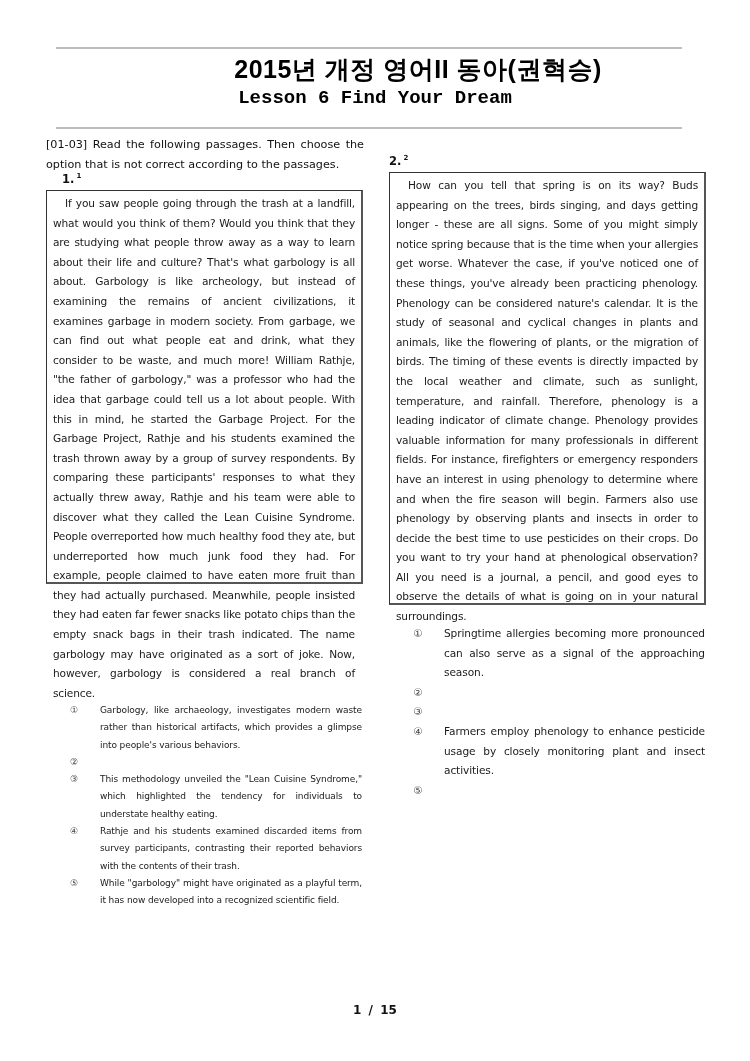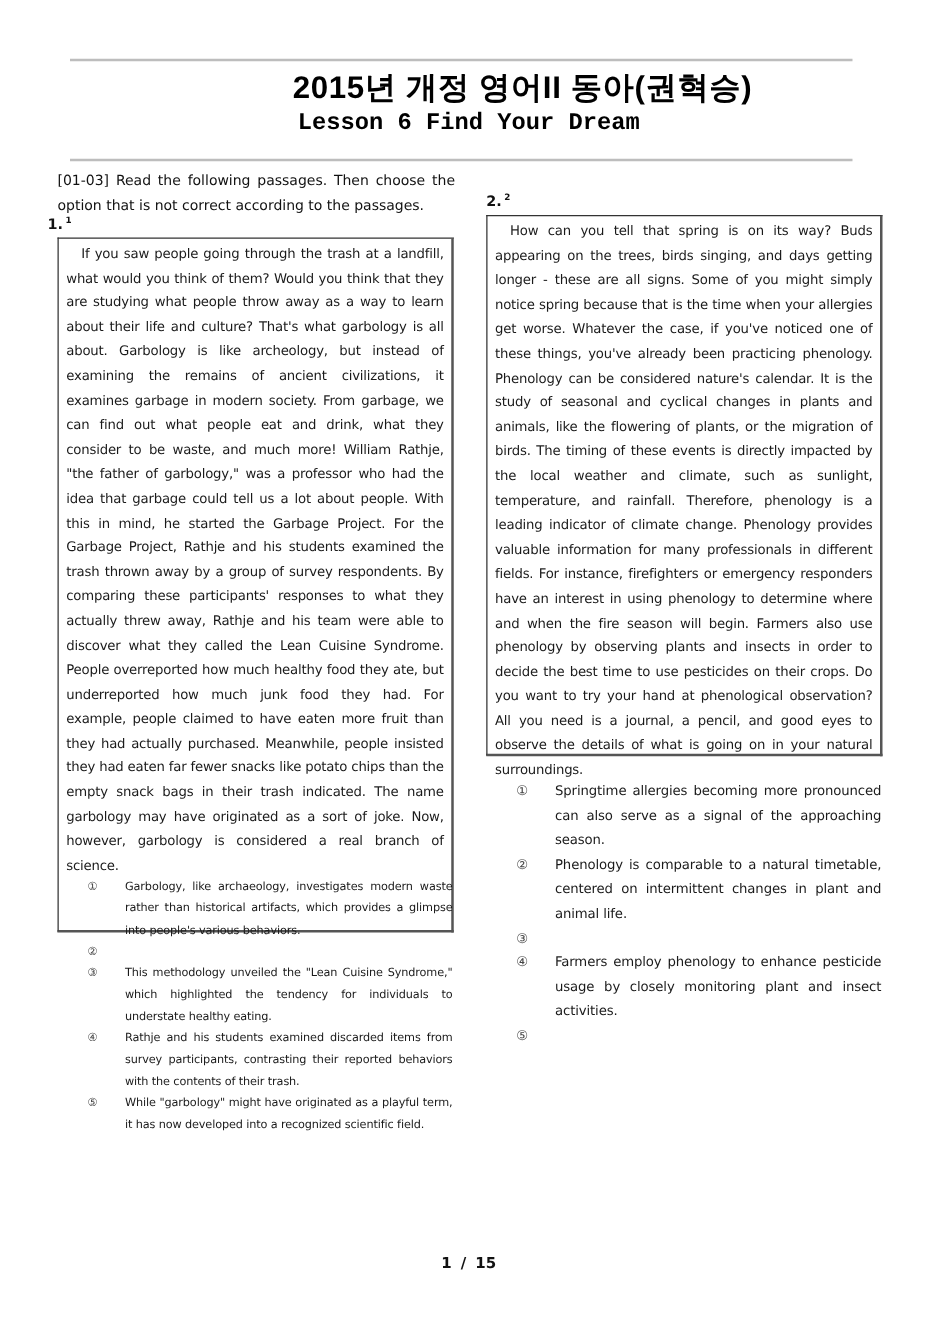--- a/index.html
+++ b/index.html
@@ -38,34 +38,34 @@
       position: absolute; top: 135px; left: 46px; width: 318px;
       font-weight: normal; font-size: 11.2px; line-height: 19.5px;
       text-align: justify;
       font-family: "DejaVu Sans", sans-serif;
     }
     .q-label {
       position: absolute; font-weight: bold; font-size: 11.5px;
       font-family: "DejaVu Sans", sans-serif;
     }
     .q-label sup { font-size: 7px; vertical-align: super; margin-left: 2px; }
-    .q1-label { top: 172px; left: 38px; }
+    .q1-label { top: 172px; left: 62px; }
     .q2-label { top: 154px; left: 389px; }
 
     .passage-box {
       position: absolute; border: 1px solid #333;
       border-right: 2px solid #555; border-bottom: 2px solid #555;
       padding: 3px 6px 2px 6px;
       font-size: 10.6px; line-height: 19.6px;
       text-align: justify; text-indent: 12px;
       font-family: "DejaVu Sans", sans-serif;
       letter-spacing: -0.15px;
       color: #1a1a1a;
     }
-    .box1 { top: 190px; left: 46px; width: 317px; height: 556px; }
+    .box1 { top: 190px; left: 46px; width: 317px; height: 394px; }
     .box2 { top: 172px; left: 389px; width: 317px; height: 433px; }
 
     .options { position: absolute; list-style: none; }
     .opt1 { top: 702px; left: 70px; width: 292px; }
     .opt2 { top: 624px; left: 413px; width: 292px; }
 
     .option { display: flex; align-items: flex-start; }
     .opt1 .option { font-size: 9px; line-height: 17.3px; }
     .opt2 .option { font-size: 10.6px; line-height: 19.6px; }
     .option .num {
@@ -128,21 +128,20 @@
     <span>2.</span><sup>2</sup>
   </div>
   <div class="passage-box box2">How can you tell that spring is on its way? Buds appearing on the trees, birds singing, and days getting longer - these are all signs. Some of you might simply notice spring because that is the time when your allergies get worse. Whatever the case, if you've noticed one of these things, you've already been practicing phenology. Phenology can be considered nature's calendar. It is the study of seasonal and cyclical changes in plants and animals, like the flowering of plants, or the migration of birds. The timing of these events is directly impacted by the local weather and climate, such as sunlight, temperature, and rainfall. Therefore, phenology is a leading indicator of climate change. Phenology provides valuable information for many professionals in different fields. For instance, firefighters or emergency responders have an interest in using phenology to determine where and when the fire season will begin. Farmers also use phenology by observing plants and insects in order to decide the best time to use pesticides on their crops. Do you want to try your hand at phenological observation? All you need is a journal, a pencil, and good eyes to observe the details of what is going on in your natural surroundings.</div>
   <ul class="options opt2">
     <li class="option">
       <span class="num">①</span>
       <span class="text">Springtime allergies becoming more pronounced can also serve as a signal of the approaching season.</span>
     </li>
     <li class="option">
       <span class="num">②</span>
-      <span class="text">Phenology is comparable to a natural timetable, centered on intermittent changes in plant and animal life.</span>
     </li>
     <li class="option">
       <span class="num">③</span>
     </li>
     <li class="option">
       <span class="num">④</span>
       <span class="text">Farmers employ phenology to enhance pesticide usage by closely monitoring plant and insect activities.</span>
     </li>
     <li class="option">
       <span class="num">⑤</span>

